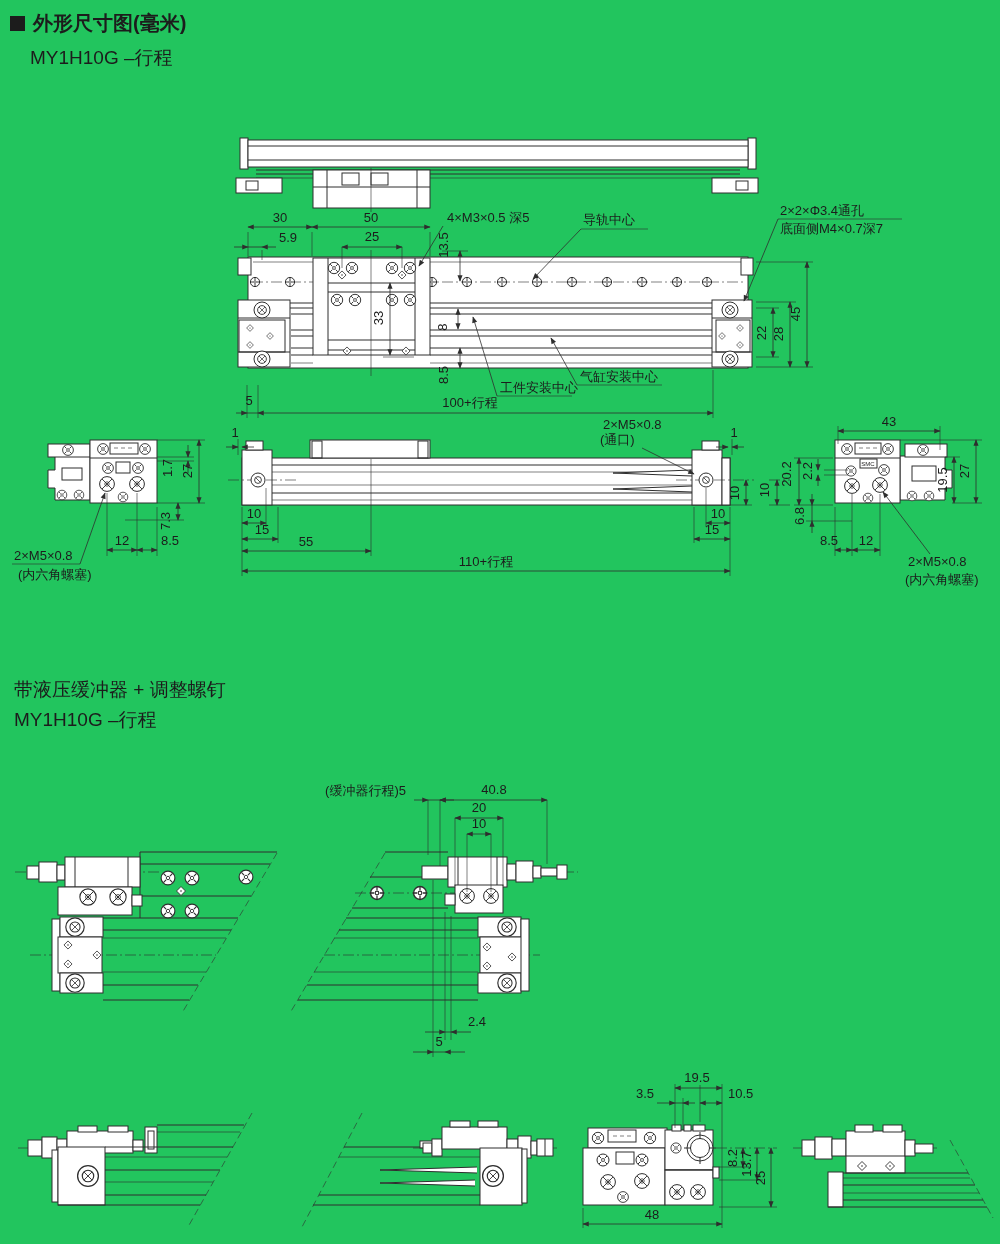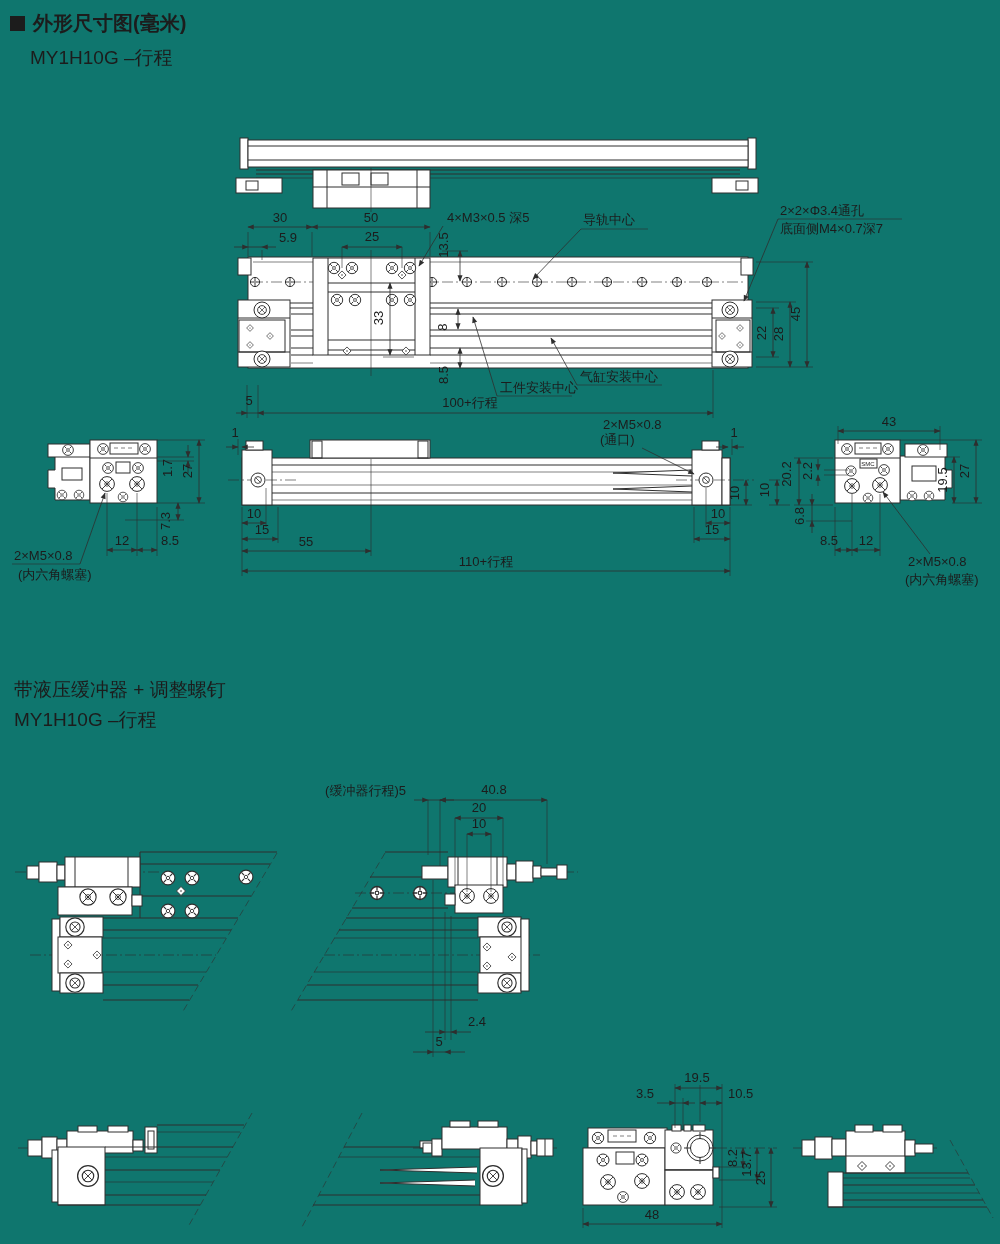--- a/index.html
+++ b/index.html
@@ -1,16 +1,16 @@
 <!DOCTYPE html>
 <html><head>
 <meta charset="utf-8">
 <style>
   html,body{margin:0;padding:0;background:#f5f5f4;}
-  #canvas{width:1000px;height:1244px;background:#0f766e;position:relative;margin:0;}
+  #canvas{width:1000px;height:1244px;background:#22c55e;position:relative;margin:0;}
   svg text{font-family:"Liberation Sans","DejaVu Sans",sans-serif;fill:#1c1c1c;}
   .t{font-size:13px;}
   .tsm{font-size:6px;}
   .h1{font-size:20px;font-weight:bold;}
   .h2{font-size:19px;}
   .ln{fill:none;stroke:#2e2e2e;stroke-width:1;}
   .lw{fill:#ffffff;stroke:#2e2e2e;stroke-width:1;}
   .thin{fill:none;stroke:#2e2e2e;stroke-width:0.6;}
   .dim{fill:none;stroke:#2e2e2e;stroke-width:0.8;}
   .ext{fill:none;stroke:#2e2e2e;stroke-width:0.6;}

